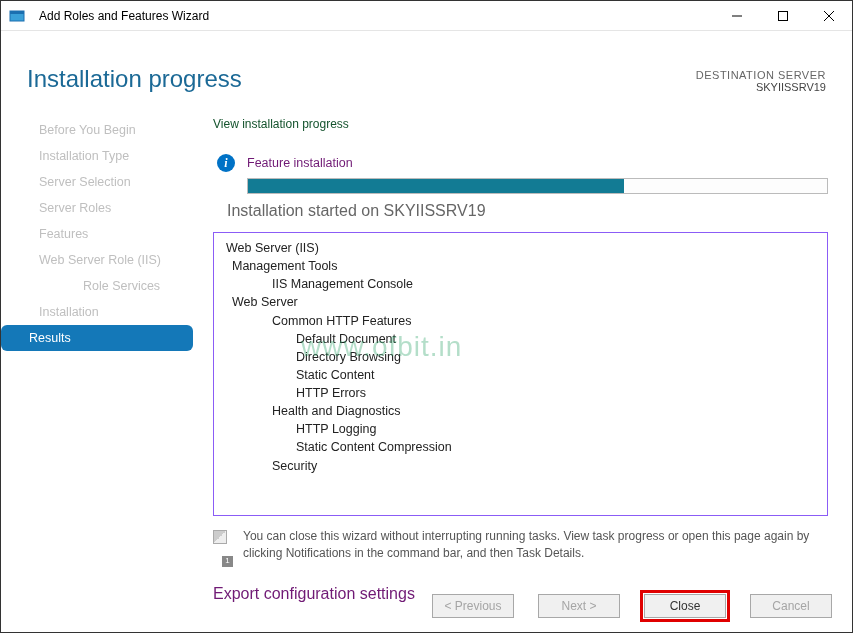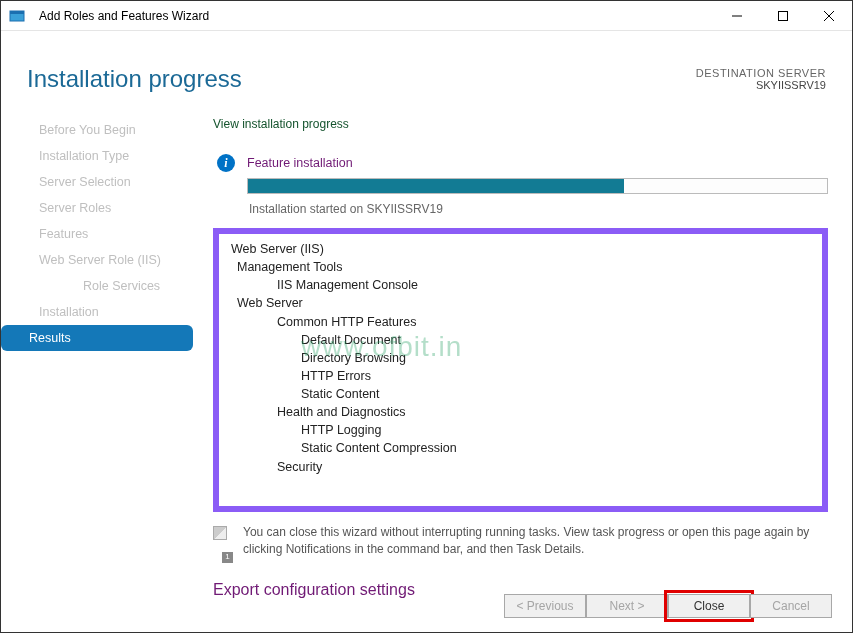--- a/index.html
+++ b/index.html
@@ -5,21 +5,21 @@
 * { box-sizing: border-box; margin: 0; padding: 0; font-family: "Segoe UI", sans-serif; }
 body { background: #fff; width: 853px; height: 633px; border: 1px solid #333; position: relative; overflow: hidden; }
 
 .titlebar { height: 30px; display: flex; align-items: center; padding: 0 0 0 8px; border-bottom: 1px solid #e5e5e5; gap: 8px; }
 .titlebar .app-icon { width: 16px; height: 16px; margin-right: 6px; display:flex; align-items:center; justify-content:center;}
 .titlebar .title { font-size: 12px; color: #000; }
 .titlebar .win-buttons { margin-left: auto; display: flex; }
 .titlebar .win-buttons div { width: 46px; height: 30px; display: flex; align-items: center; justify-content: center; }
 .titlebar .win-buttons svg { width: 10px; height: 10px; }
 
-.header-area { padding: 34px 26px 14px 26px; display: flex; justify-content: space-between; align-items: center; gap: 36px; }
+.header-area { padding: 34px 26px 14px 26px; display: flex; justify-content: space-between; align-items: flex-end; gap: 36px; }
 .page-title { font-size: 24px; font-weight: 300; color: #1b6996; }
 .dest-block { text-align: right; font-size: 11px; color: #666; }
 .dest-label { letter-spacing: 0.5px; }
 .dest-server { color: #444; }
 
 .main { display: flex; padding: 0 0 0 0; }
 
 .sidebar { width: 192px; padding-top: 10px; }
 .sidebar .step { font-size: 12.5px; color: #bfbfbf; padding: 6px 0 6px 38px; cursor: default; }
 .sidebar .step.sub { padding-left: 82px; }
@@ -28,37 +28,37 @@
 .content { flex: 1; padding: 10px 24px 0 20px; }
 .instr { font-size: 12px; color: #14532d; margin-bottom: 23px; }
 
 .status-row { display: flex; align-items: center; margin-bottom: 6px; padding-left: 4px;}
 .info-icon { width: 18px; height: 18px; border-radius: 50%; background: #0072c6; color: #fff; display: flex; align-items: center; justify-content: center; font-size: 12px; font-weight: bold; margin-right: 12px; font-style: italic; font-family: Georgia, serif;}
 .status-text { font-size: 12.5px; color: #701a75; }
 
 .progress-outer { height: 16px; border: 1px solid #bbb; margin: 4px 0 8px 34px; position: relative; background: #fdfdfd;}
 .progress-inner { height: 100%; background: #127b94; width: 65%; }
 
-.started-text { font-size: 12px; color: #666; margin-left: 36px; margin-bottom: 12px; }
+.started-text { font-size: 16px; color: #666; margin-left: 14px; margin-bottom: 12px; }
 
-.tree-box { border: 6px solid #8b5cf6; height: 284px; overflow-y: scroll; padding: 6px 6px 6px 10px; font-size: 12.5px; color: #222; line-height: 1.45; position: relative; }
+.tree-box { border: 1px solid #8b5cf6; height: 284px; overflow-y: scroll; padding: 6px 6px 6px 10px; font-size: 12.5px; color: #222; line-height: 1.45; position: relative; }
 .tree-box .lvl0 { margin-left: 2px; font-weight: 400;}
 .tree-box .lvl1 { margin-left: 8px; }
 .tree-box .lvl2 { margin-left: 48px; }
 .tree-box .lvl3 { margin-left: 72px; }
 
 .watermark { position: absolute; left: 300px; top: 330px; font-size: 28px; color: rgba(40,160,100,0.35); font-weight: 300; letter-spacing: 1px; pointer-events: none; }
 
 .footer-note { display: flex; margin-top: 12px; font-size: 12px; color: #555; line-height: 1.45; }
 .footer-note .flag-icon { width: 22px; flex-shrink: 0; margin-right: 8px; margin-top: 2px; position: relative; }
 .footer-note .flag-icon .flag { width: 14px; height: 14px; background: linear-gradient(135deg, #ccc 50%, #eee 50%); border: 1px solid #aaa; }
 .footer-note .flag-icon .badge { position: absolute; bottom: -4px; right: 2px; width: 11px; height: 11px; background: #888; color: #fff; font-size: 8px; display: flex; align-items: center; justify-content: center; }
 .export-link { color: #701a75; font-size: 16px; margin-top: 22px; cursor: pointer; }
 
-.button-row { position: absolute; bottom: 14px; right: 20px; display: flex; gap: 0; }
+.button-row { position: absolute; bottom: 14px; right: 20px; display: flex; gap: 24px; }
 .button-row button { width: 82px; height: 24px; font-size: 12px; background: #f0f0f0; border: 1px solid #a8a8a8; color: #333; }
 .button-row button:disabled { color: #a5a5a5; }
 .button-row button.highlight { outline: 3px solid #e00000; outline-offset: 1px; }
 
 
 .tree-box::-webkit-scrollbar { width: 17px; }
 .tree-box::-webkit-scrollbar-track { background: #f0f0f0; }
 .tree-box::-webkit-scrollbar-thumb { background: #c6c6c6; }
 .tree-box::-webkit-scrollbar-button { background: #f0f0f0; height: 17px; }
 </style>
@@ -129,22 +129,22 @@
     <div class="started-text">Installation started on SKYIISSRV19</div>
 
     <div class="tree-box" id="tree-box">
         <div class="lvl0">Web Server (IIS)</div>
         <div class="lvl1">Management Tools</div>
         <div class="lvl2">IIS Management Console</div>
         <div class="lvl1">Web Server</div>
         <div class="lvl2">Common HTTP Features</div>
         <div class="lvl3">Default Document</div>
         <div class="lvl3">Directory Browsing</div>
+        <div class="lvl3">Static Content</div>
         <div class="lvl3">HTTP Errors</div>
-        <div class="lvl3">Static Content</div>
         <div class="lvl2">Health and Diagnostics</div>
         <div class="lvl3">HTTP Logging</div>
         <div class="lvl3">Static Content Compression</div>
         <div class="lvl2">Security</div>
       </div>
 
     <div class="footer-note">
       <div class="flag-icon">
         <div class="flag"></div>
         <div class="badge">1</div>

